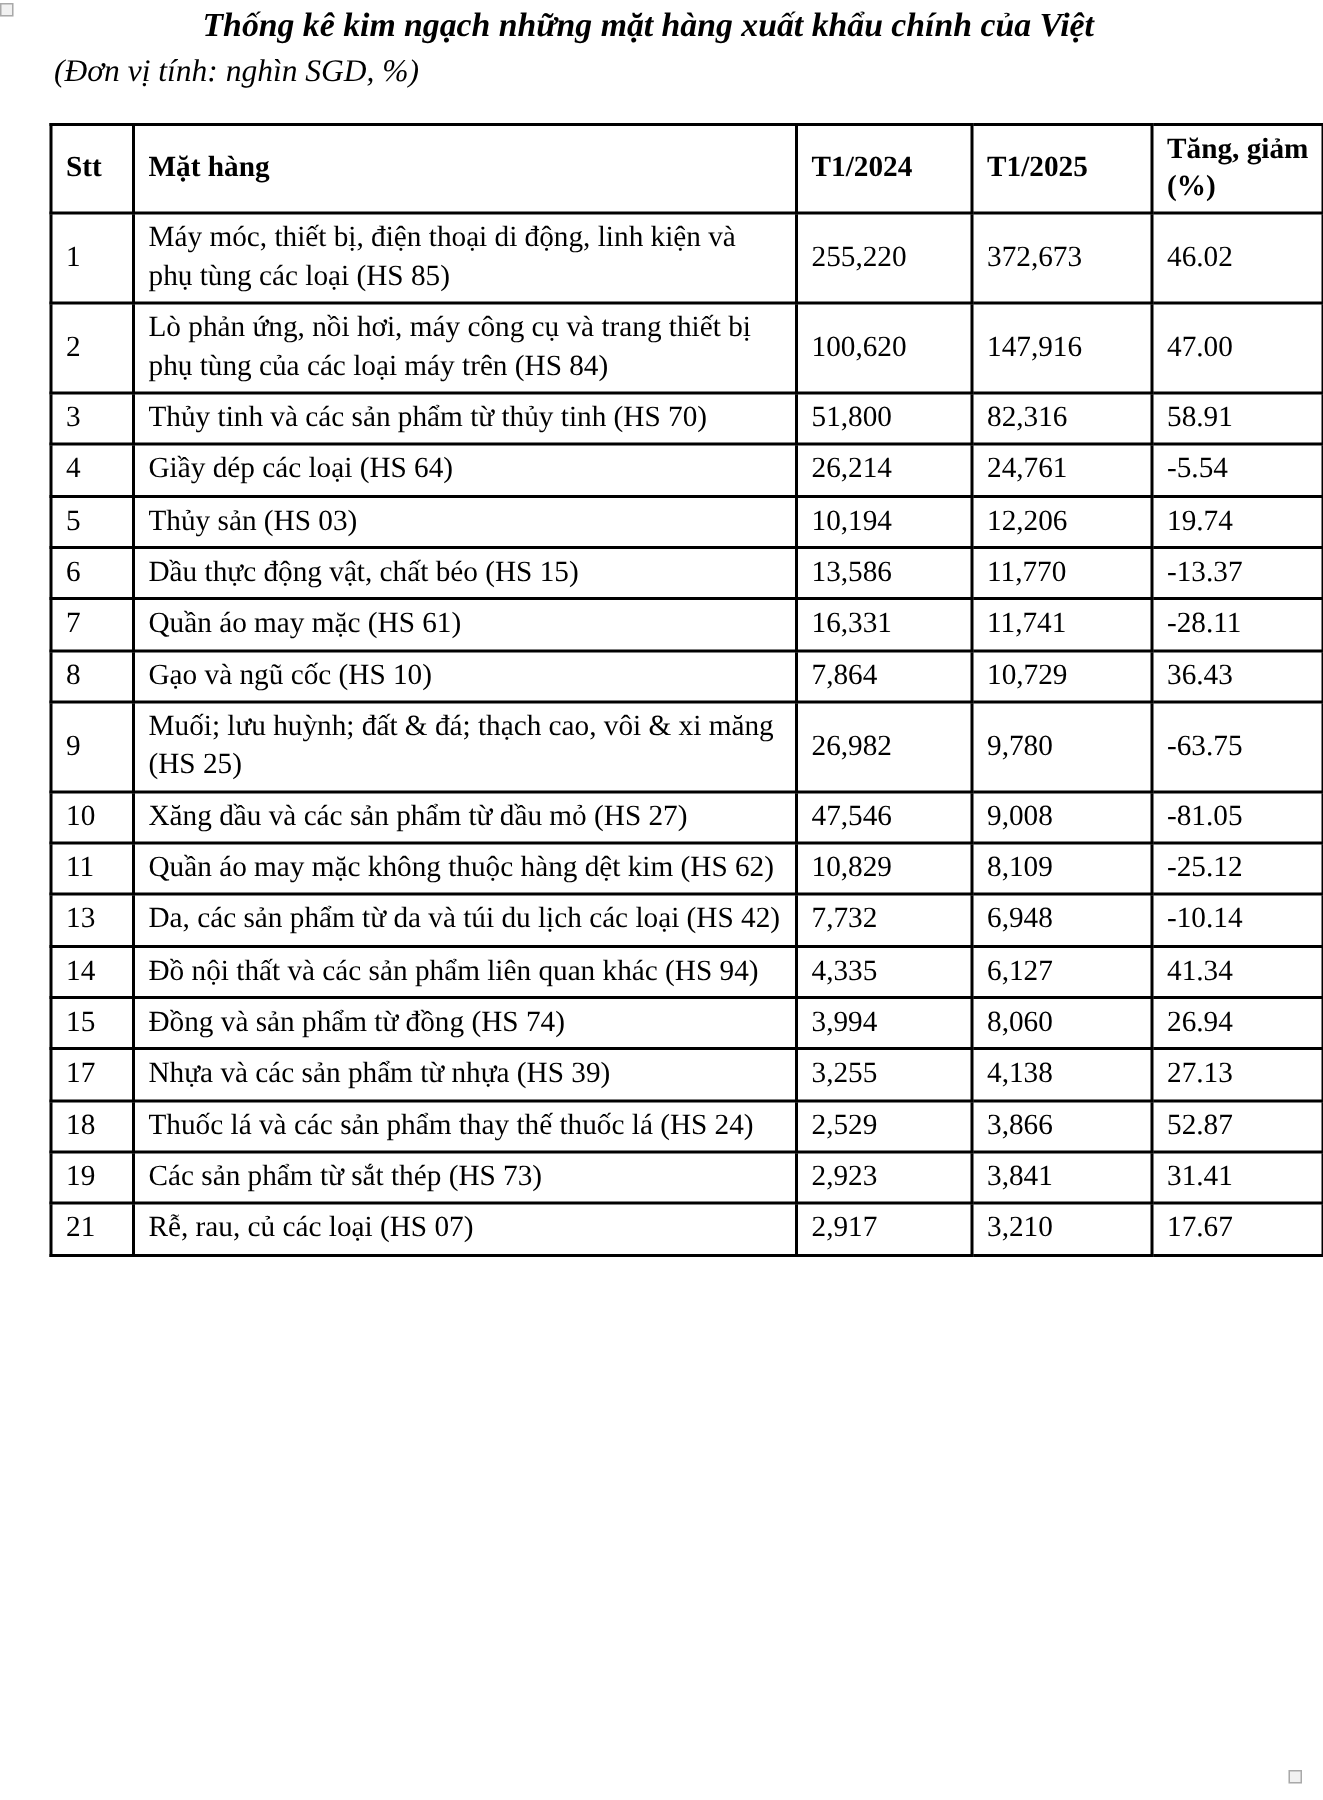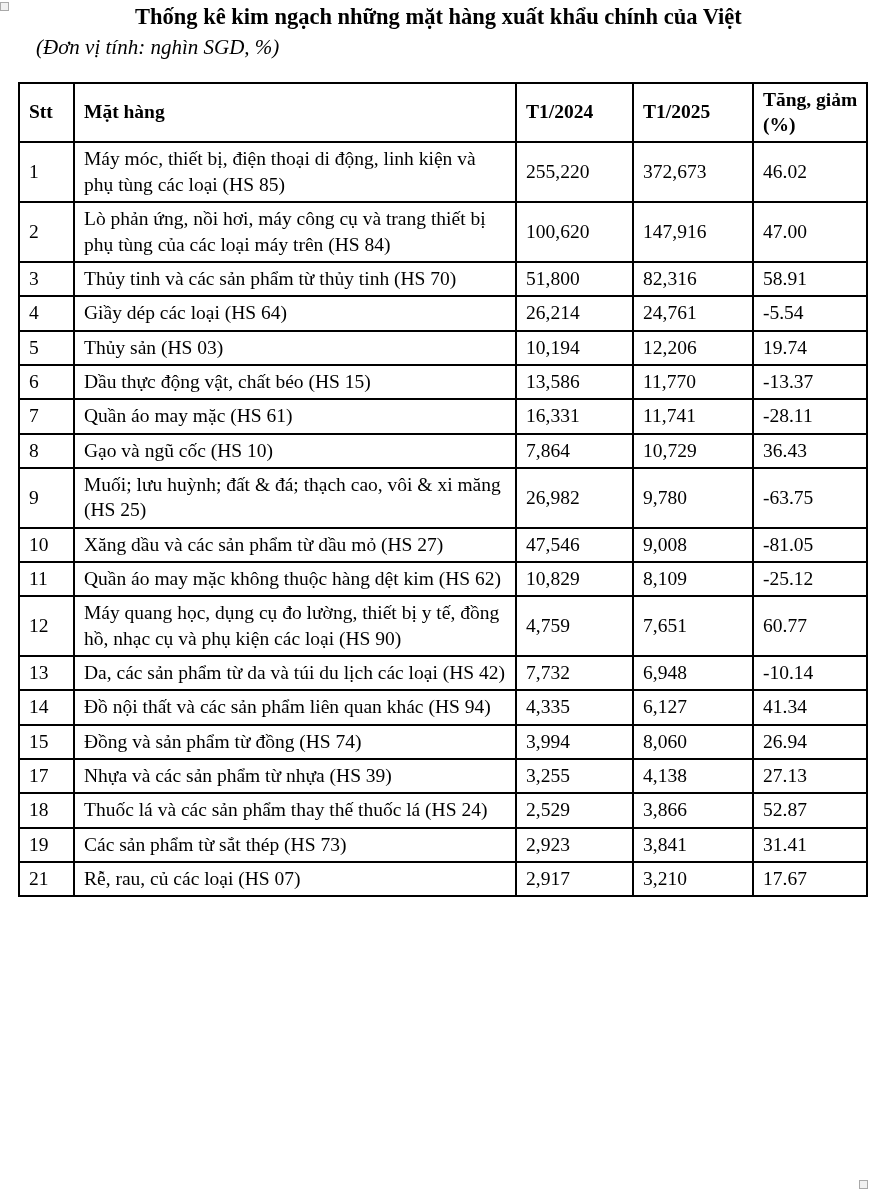--- a/index.html
+++ b/index.html
@@ -11,34 +11,35 @@
   }
   body { position: relative; min-height: 1200px; }
 
   .doc { padding-top: 3px; }
 
   .title {
     font-weight: bold;
     font-size: 22.5px;
     line-height: 1.28;
     margin: 0 40px 0 35px;
+    font-style: italic;
   }
   .title .line1 { display: block; padding-left: 100px; }
   .title .line2 { display: block; }
 
   .unit-note {
     font-style: italic;
     font-size: 21px;
     margin: 3px 0 22px 36px;
   }
 
   table.stats {
     border-collapse: collapse;
     table-layout: fixed;
-    margin-left: 18px;
+    margin-left: 33px;
     width: 848px;
     font-size: 19.5px;
     line-height: 1.3;
   }
   table.stats col.c-stt    { width: 55px; }
   table.stats col.c-item   { width: 442px; }
   table.stats col.c-y2024  { width: 117px; }
   table.stats col.c-y2025  { width: 120px; }
   table.stats col.c-change { width: 114px; }
 
@@ -163,27 +164,20 @@
         <td>-81.05</td>
       </tr>
         <tr>
         <td>11</td>
         <td>Quần áo may mặc không thuộc hàng dệt kim (HS 62)</td>
         <td>10,829</td>
         <td>8,109</td>
         <td>-25.12</td>
       </tr>
         <tr>
-        <td>12</td>
-        <td>Máy quang học, dụng cụ đo lường, thiết bị y tế, đồng hồ, nhạc cụ và phụ kiện các loại (HS 90)</td>
-        <td>4,759</td>
-        <td>7,651</td>
-        <td>60.77</td>
-      </tr>
-        <tr>
         <td>13</td>
         <td>Da, các sản phẩm từ da và túi du lịch các loại (HS 42)</td>
         <td>7,732</td>
         <td>6,948</td>
         <td>-10.14</td>
       </tr>
         <tr>
         <td>14</td>
         <td>Đồ nội thất và các sản phẩm liên quan khác (HS 94)</td>
         <td>4,335</td>

